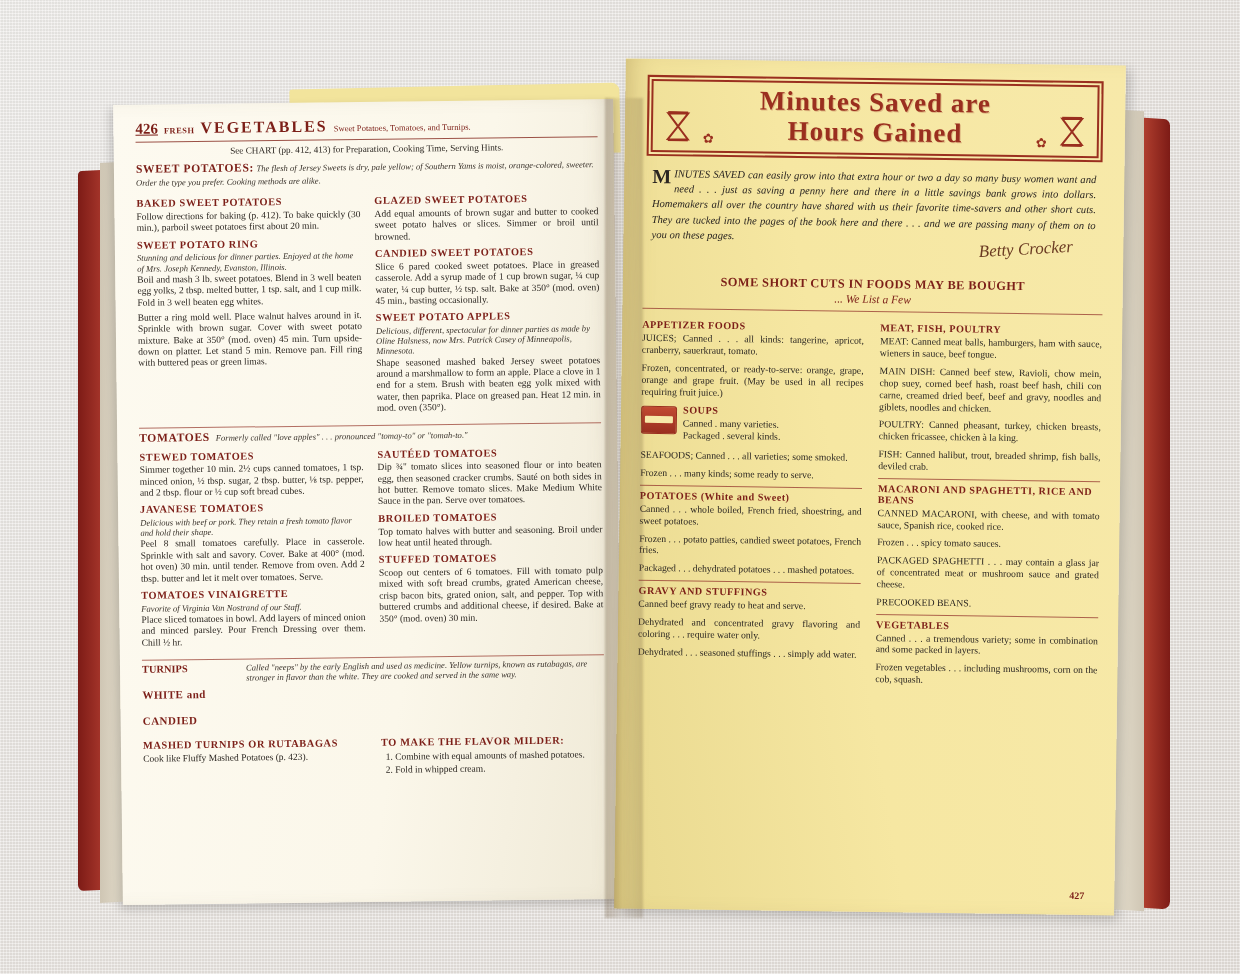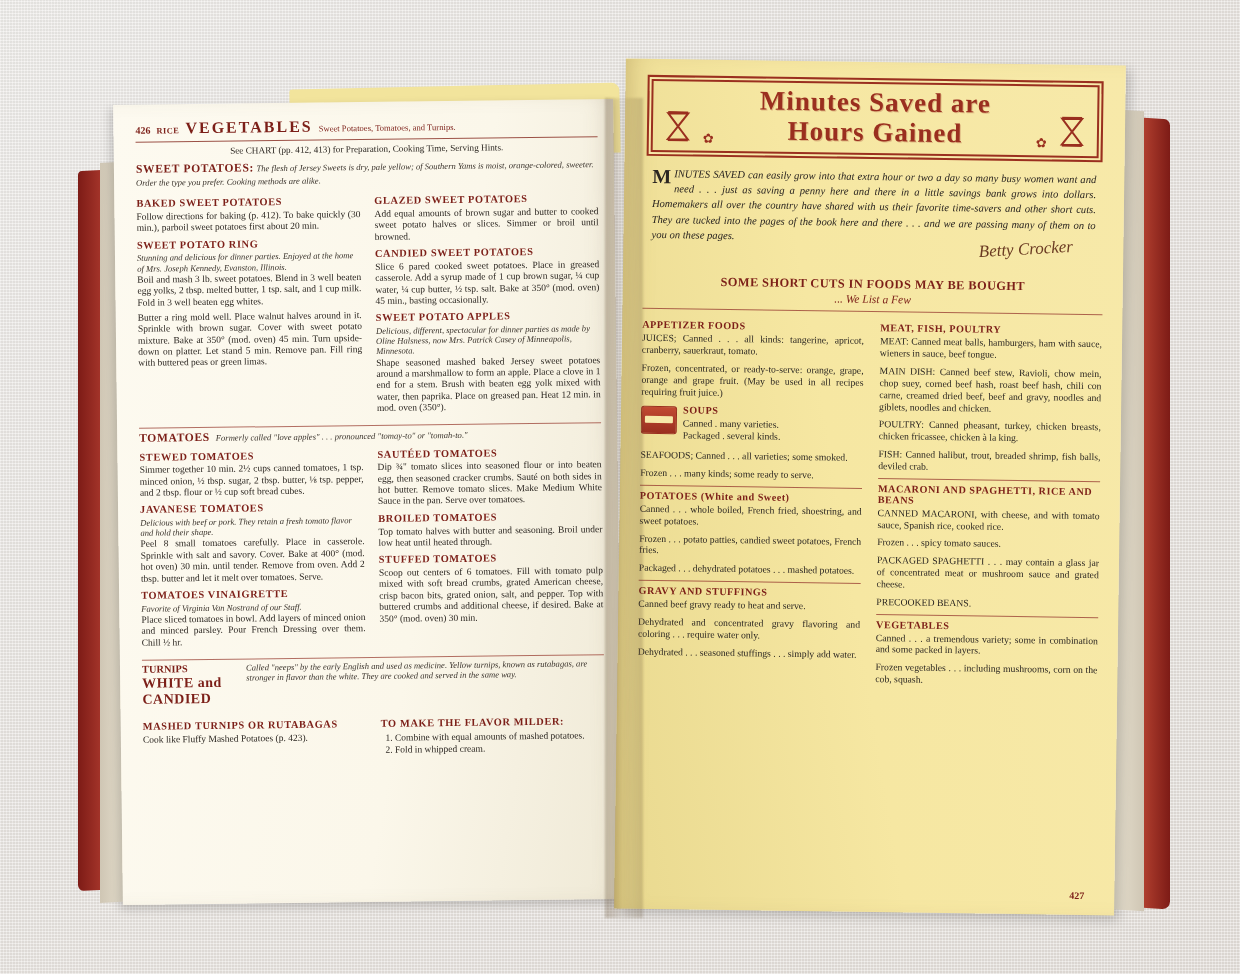--- a/index.html
+++ b/index.html
@@ -69,37 +69,37 @@
   }
   .gutter{
     position:absolute;left:545px;top:58px;width:38px;height:820px;
     background:linear-gradient(90deg, rgba(90,70,40,.30), rgba(90,70,40,.06) 45%, rgba(90,70,40,.22));
     filter:blur(1.2px);
   }
 
   
   .lp{font-size:10.2px;line-height:1.22;color:#2b2621;}
   .lp .hdr-row{display:flex;align-items:baseline;gap:6px;border-bottom:0;}
-  .folio{font-size:10px;font-weight:bold;color:#7c1f18;}
+  .folio{font-size:15px;font-weight:bold;color:#7c1f18;text-decoration:underline;}
   .hdr-fresh{font-size:8.4px;letter-spacing:.5px;color:#7c1f18;font-weight:bold;}
   .hdr-veg{font-size:16px;letter-spacing:2px;color:#7c1f18;font-weight:bold;font-family:"Liberation Serif",serif;}
   .hdr-sub{font-size:8.6px;color:#7c1f18;font-style:normal;}
   .rule{height:1px;background:#8b3429;margin:3px 0 4px 0;opacity:.85;}
   .chartline{font-size:9.2px;text-align:center;margin:2px 0 5px 0;}
   .cols{display:flex;gap:14px;}
   .col{flex:1;}
   .sec-title{color:#7c1f18;font-weight:bold;font-size:10.4px;letter-spacing:.6px;margin:5px 0 1px;}
   .sec-title.big{font-size:11.6px;}
   .ital{font-style:italic;font-size:8.6px;line-height:1.18;color:#3a332c;}
   p.body{margin:1px 0 4px;text-align:justify;font-size:9.5px;line-height:1.2;}
   .hr-sec{height:1px;background:#9a4034;opacity:.75;margin:7px 0 3px;}
   .tomato-head{display:flex;align-items:baseline;gap:6px;}
   .turnip-block{display:flex;gap:8px;align-items:flex-start;}
   .turnip-left{width:96px;color:#7c1f18;font-weight:bold;font-size:10.4px;line-height:1.15;}
-  .turnip-left .sub{font-size:14px;letter-spacing:.5px;}
+  .turnip-left .sub{font-size:11px;letter-spacing:.5px;margin-top:13px;}
   ol{margin:2px 0 0 14px;padding:0;font-size:9.5px;}
   ol li{margin-bottom:1px;}
 
   
   .rp{font-size:10px;color:#2b2621;}
   .banner{
     border:2px solid #9a2f1f;position:relative;padding:8px 10px 10px;
     margin:2px 2px 10px 2px;
     box-shadow:inset 0 0 0 2px #f7e9a9, inset 0 0 0 4px #9a2f1f;
   }
@@ -153,21 +153,21 @@
 <div class="book">
   <div class="cover-left"></div>
   <div class="cover-right"></div>
   <div class="pages-edge-left"></div>
   <div class="pages-edge-right"></div>
   <div class="page-under"></div>
 
   <div class="page-left lp">
     <div class="hdr-row">
       <span class="folio">426</span>
-      <span class="hdr-fresh">RICE</span>
+      <span class="hdr-fresh">FRESH</span>
       <span class="hdr-veg">VEGETABLES</span>
       <span class="hdr-sub">Sweet Potatoes, Tomatoes, and Turnips.</span>
     </div>
     <div class="rule"></div>
 
     <div class="chartline">See CHART (pp. 412, 413) for Preparation, Cooking Time, Serving Hints.</div>
 
     <div style="margin:0 0 4px 0;">
       <span class="sec-title big" style="display:inline;">SWEET POTATOES:</span>
       <span class="ital">The flesh of Jersey Sweets is dry, pale yellow; of Southern Yams is moist, orange-colored, sweeter. Order the type you prefer. Cooking methods are alike.</span>

